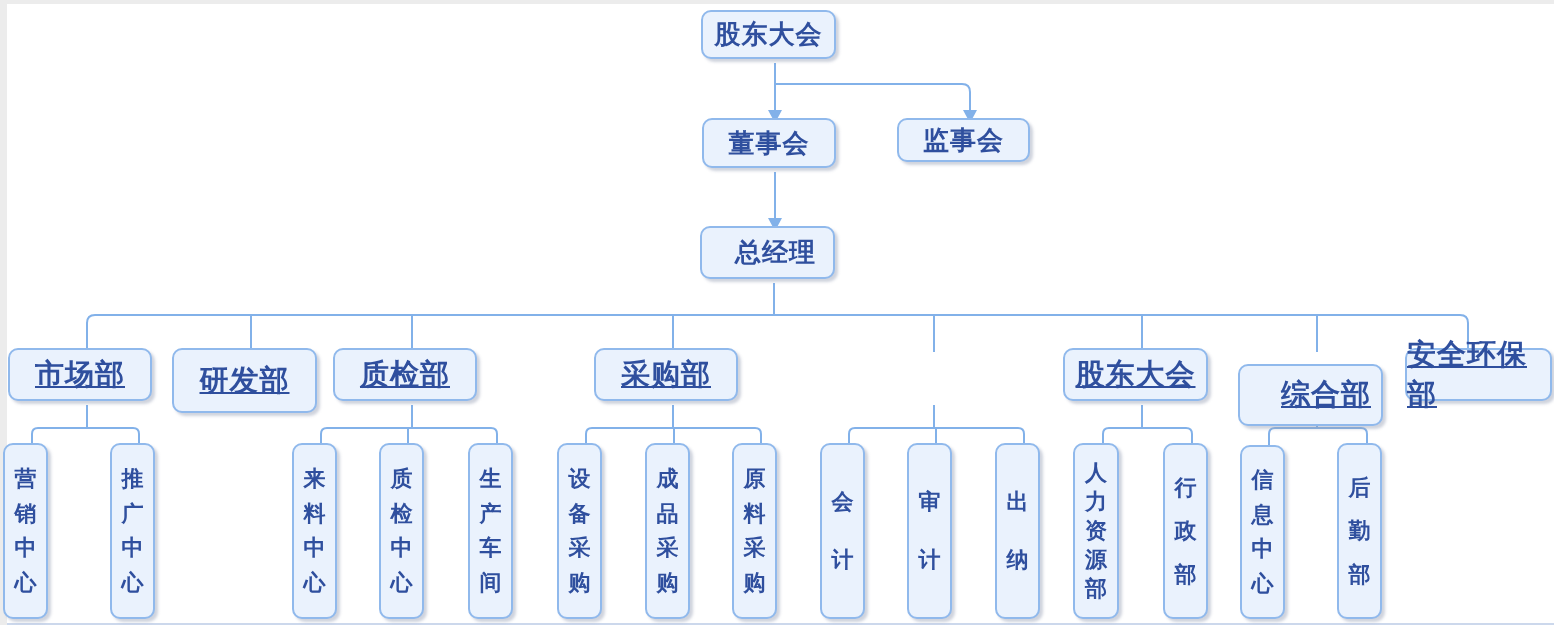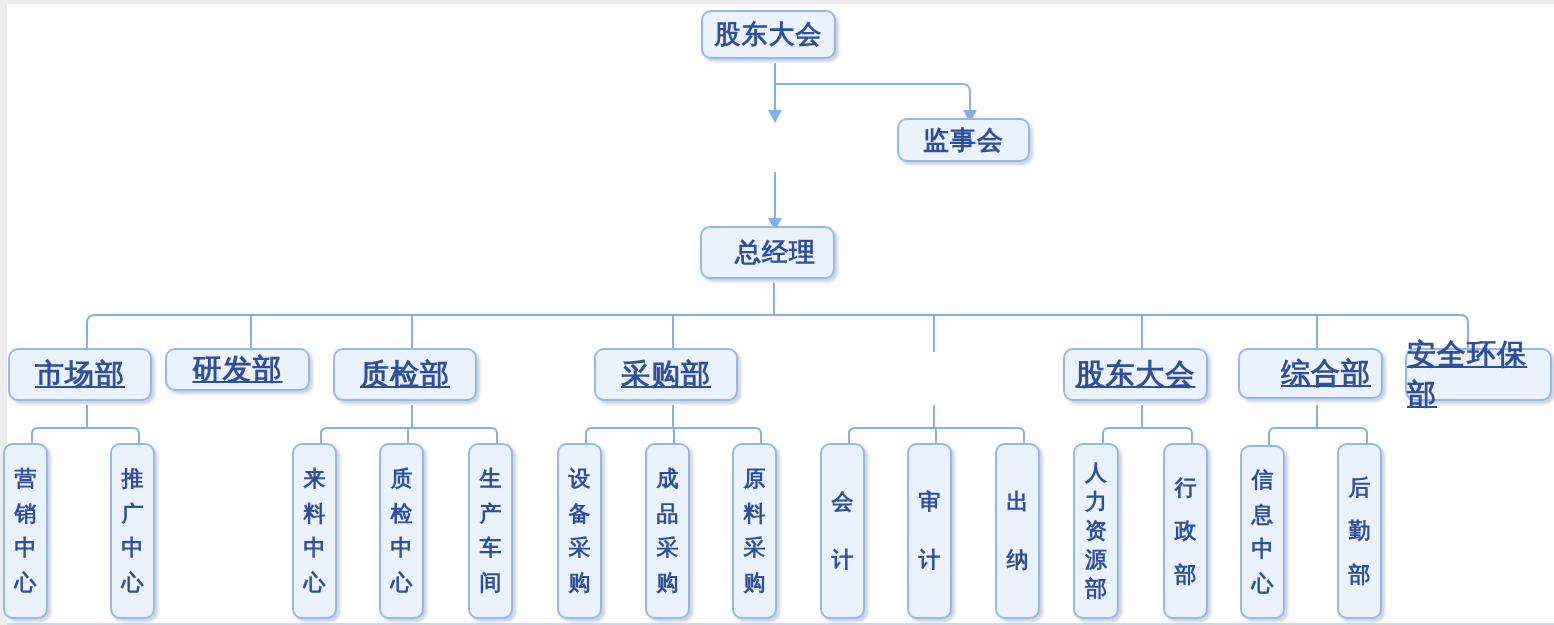--- a/index.html
+++ b/index.html
@@ -99,30 +99,31 @@
       <path d="M80 401 V424 M25 443 V430 Q25 424 31 424 H126 Q132 424 132 430 V443"></path>
       <path d="M405 401 V424 M314 443 V430 Q314 424 320 424 H484 Q490 424 490 430 V443 M401 424 V443"></path>
       <path d="M666 401 V424 M579 443 V430 Q579 424 585 424 H748 Q754 424 754 430 V443 M667 424 V443"></path>
       <path d="M927 401 V424 M842 443 V430 Q842 424 848 424 H1011 Q1017 424 1017 430 V443 M929 424 V443"></path>
       <path d="M1135 401 V424 M1096 443 V430 Q1096 424 1102 424 H1179 Q1185 424 1185 430 V443"></path>
       <path d="M1310 401 V424 M1262 443 V430 Q1262 424 1268 424 H1354 Q1360 424 1360 430 V443"></path>
     </svg>
 
     <div class="node top" style="left:694px;top:6px;width:135px;height:49px;">股东大会</div>
 
+    <div class="node top" style="left:695px;top:114px;width:134px;height:50px;">董事会</div>
     <div class="node top" style="left:890px;top:114px;width:133px;height:44px;">监事会</div>
 
     <div class="node top" style="left:693px;top:222px;width:135px;height:53px;padding-left:16px;">总经理</div>
 
     <div class="node dept" style="left:1px;top:344px;width:144px;height:53px;">市场部</div>
-    <div class="node dept" style="left:158px;top:344px;width:145px;height:43px;">研发部</div>
+    <div class="node dept" style="left:165px;top:344px;width:145px;height:65px;">研发部</div>
     <div class="node dept" style="left:326px;top:344px;width:144px;height:53px;">质检部</div>
     <div class="node dept" style="left:587px;top:344px;width:144px;height:53px;">采购部</div>
     <div class="node dept" style="left:1056px;top:344px;width:145px;height:53px;">股东大会</div>
-    <div class="node dept" style="left:1231px;top:344px;width:145px;height:51px;padding-left:31px;">综合部</div>
+    <div class="node dept" style="left:1231px;top:360px;width:145px;height:62px;padding-left:31px;">综合部</div>
     <div class="node dept" style="left:1398px;top:344px;width:147px;height:53px;">安全环保部</div>
 
     <div class="node leaf" style="left:-4px;top:439px;width:45px;height:176px;">
         <span>营</span>
         <span>销</span>
         <span>中</span>
         <span>心</span>
       </div>
     <div class="node leaf" style="left:103px;top:439px;width:45px;height:176px;">
         <span>推</span>

